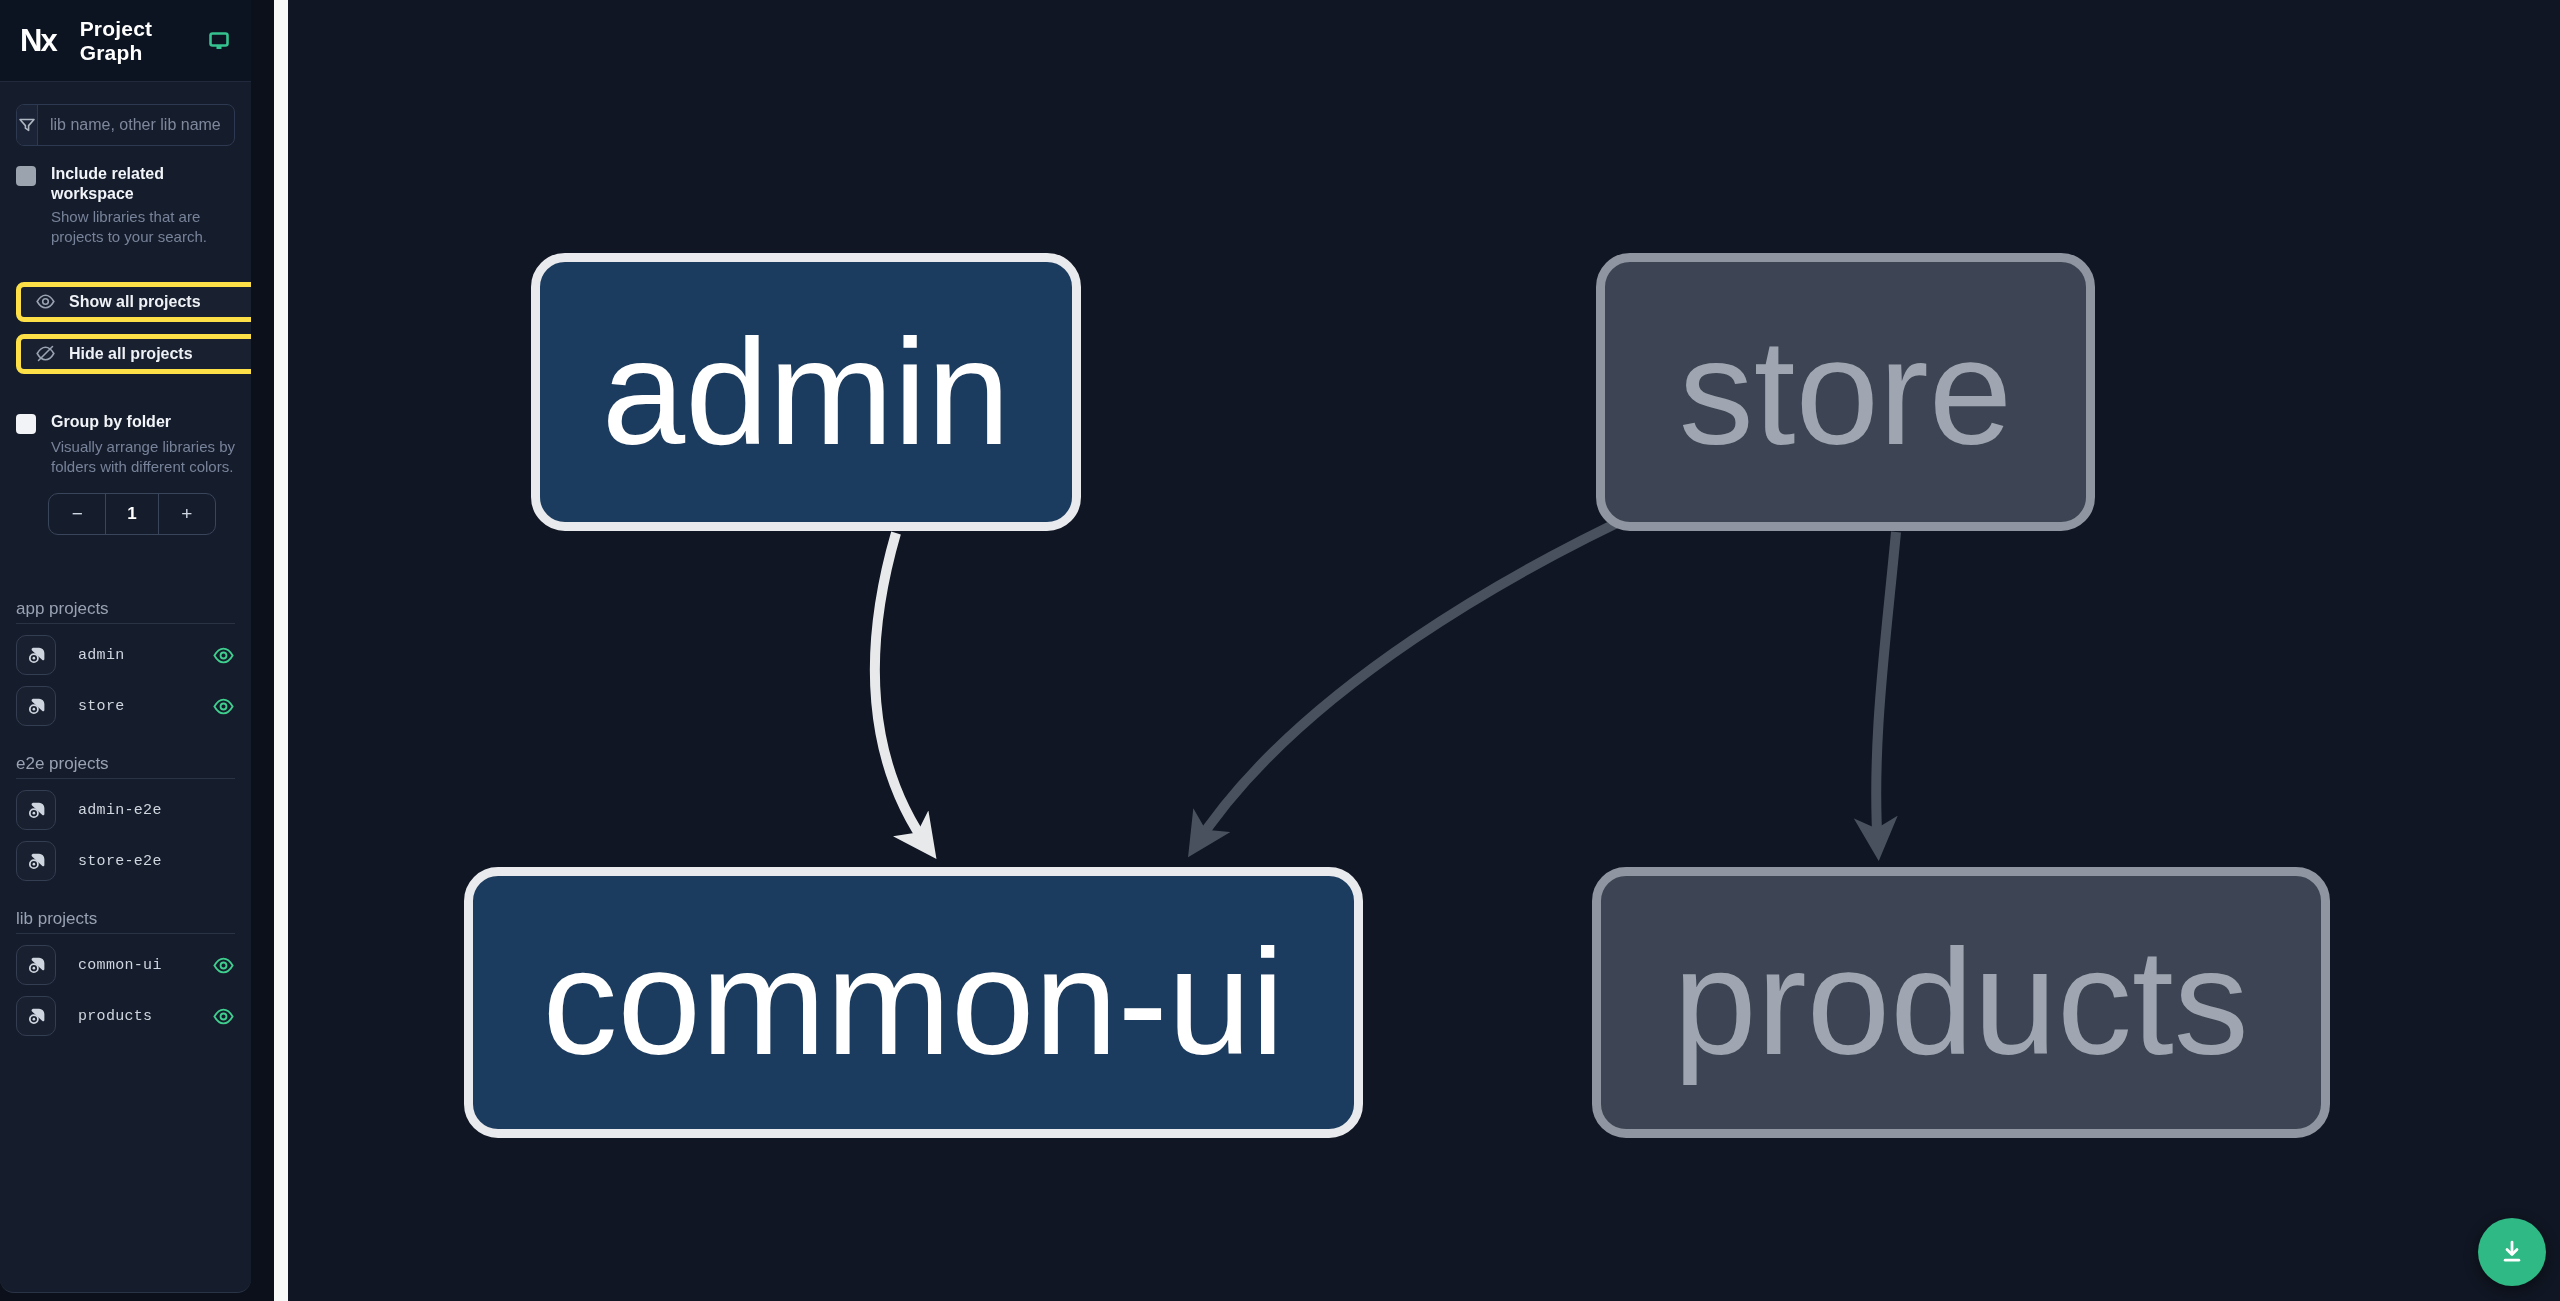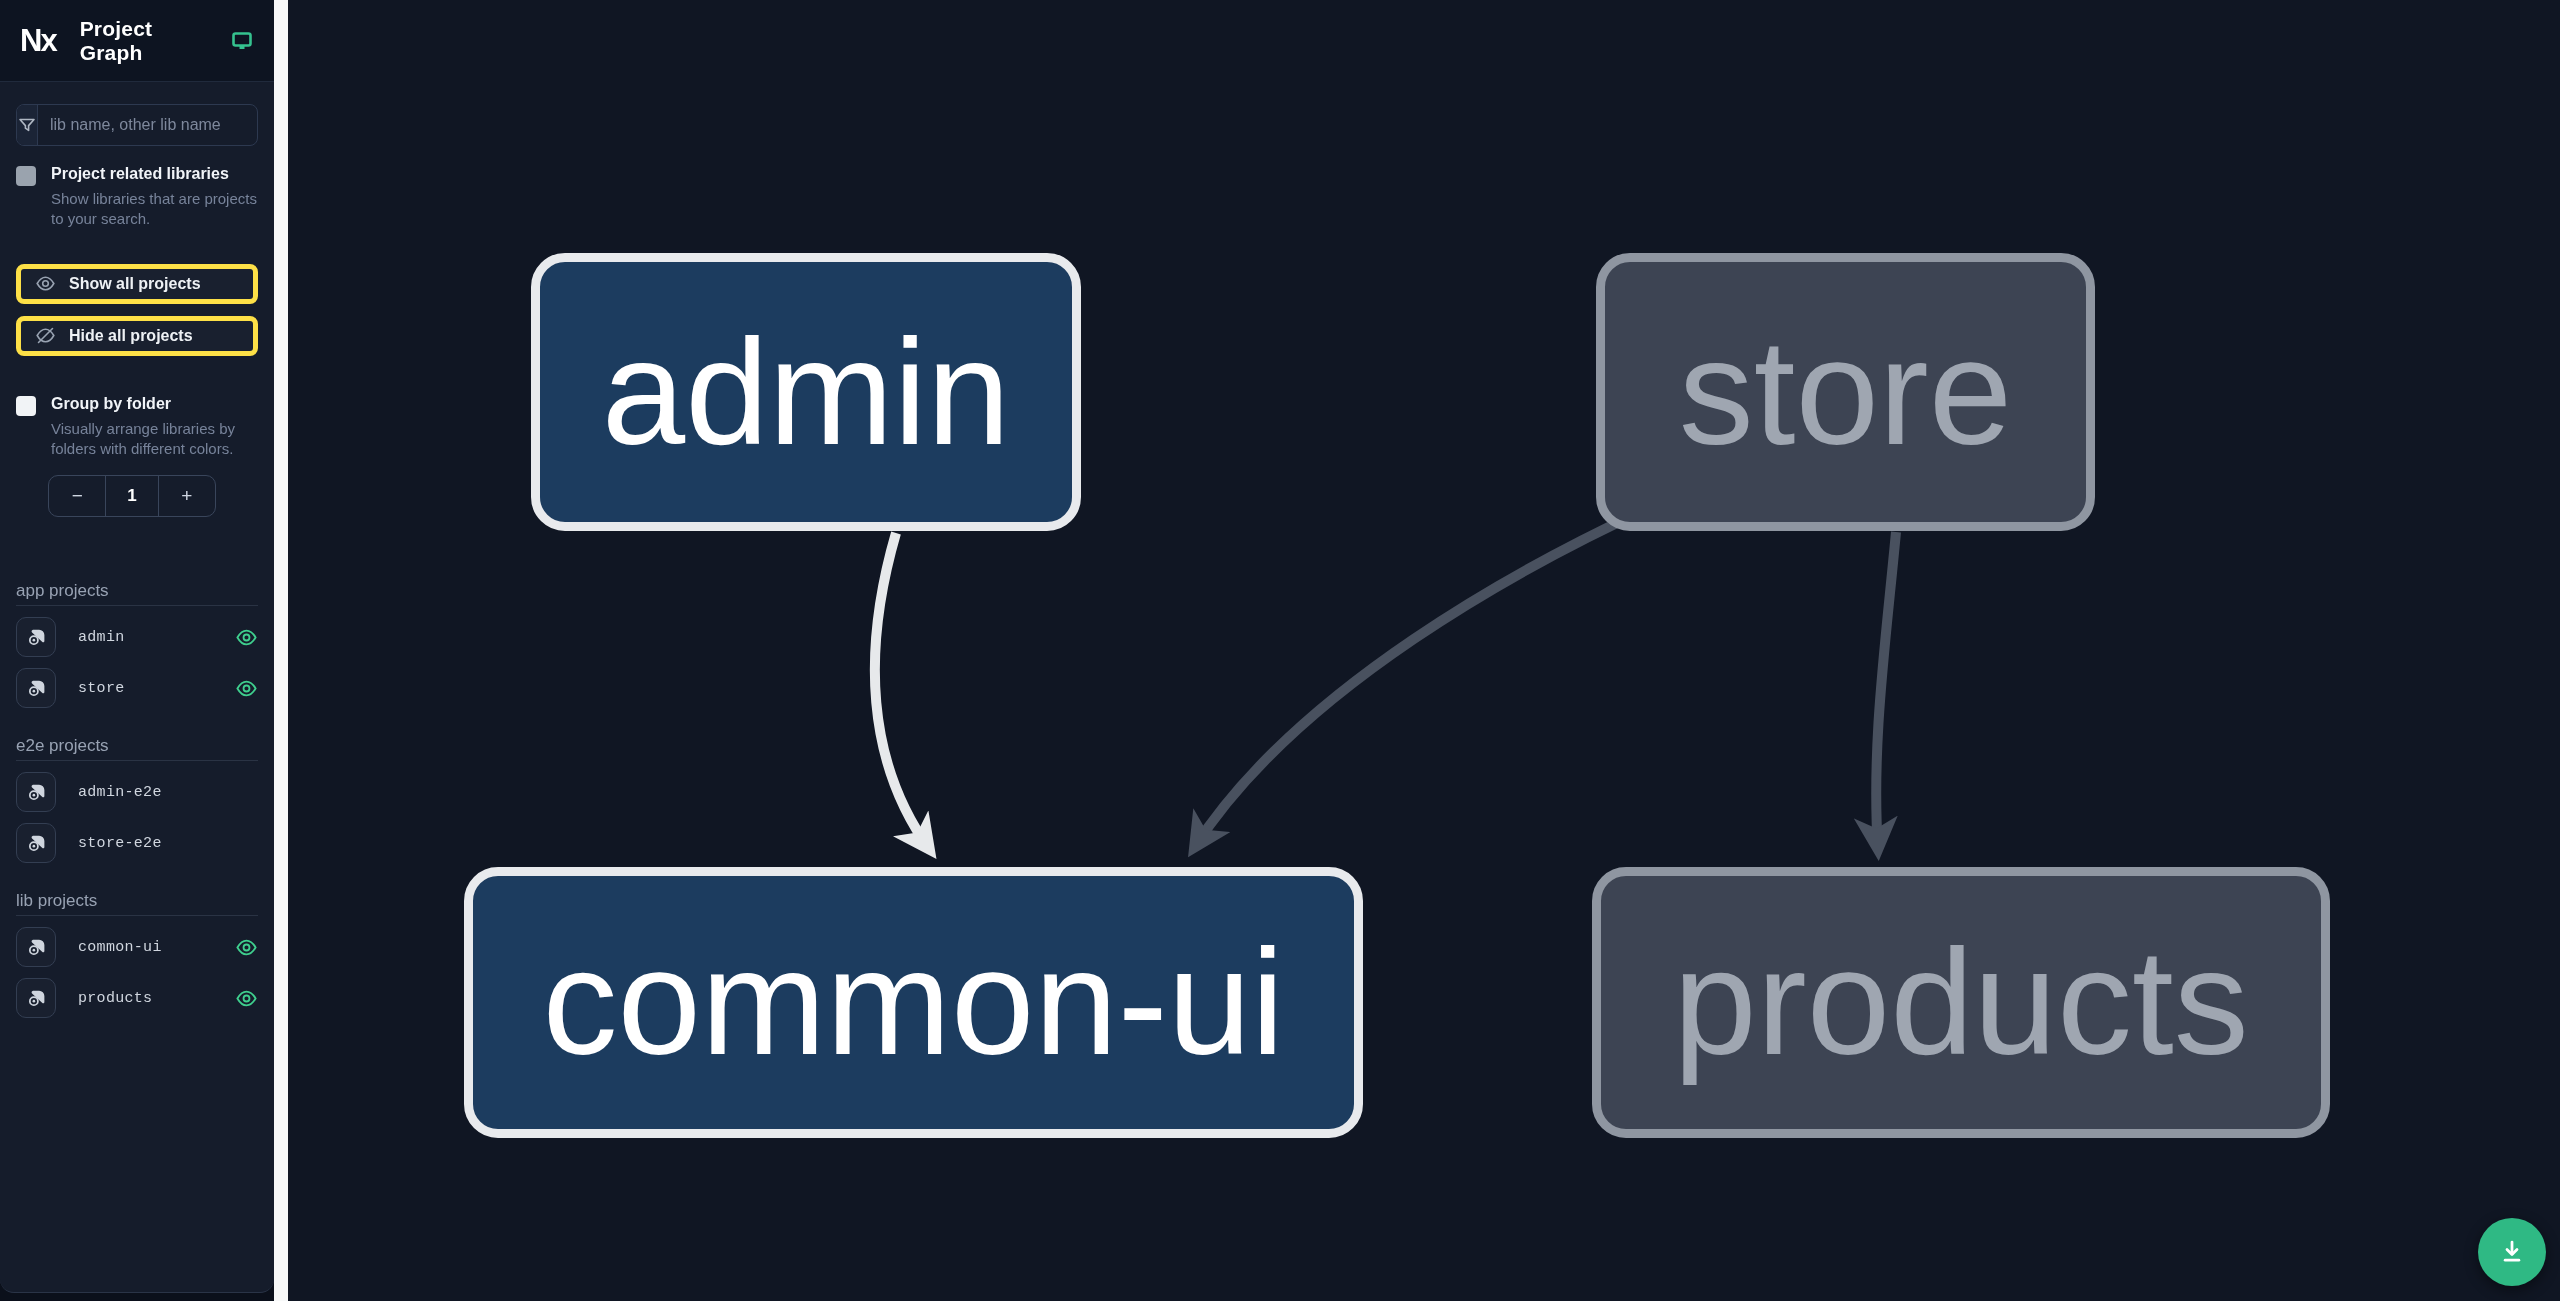--- a/index.html
+++ b/index.html
@@ -1,20 +1,20 @@
 <!DOCTYPE html>
 <html><head>
 <meta charset="utf-8">
 <style>
   * { margin:0; padding:0; box-sizing:border-box; }
   html,body { width:2560px; height:1301px; overflow:hidden; background:#0b101b;
               font-family:"Liberation Sans", sans-serif; }
 
   
-  .sidebar { position:absolute; left:0; top:0; width:274px; height:1293px;
+  .sidebar { position:absolute; left:0; top:0; width:251px; height:1293px;
              background:#151c2b; border-radius:0 0 14px 14px;
              border-bottom:1px solid #2a3447; overflow:hidden; }
   .brand { height:82px; background:#0d1421; border-bottom:1px solid #202a3c;
            display:flex; align-items:center; padding:0 20px; }
   .logo { color:#ffffff; font-weight:900; font-size:31px; letter-spacing:-2px;
           margin-right:24px; font-style:normal; }
   .brand-title { color:#ffffff; font-weight:700; font-size:21px; letter-spacing:0.2px; }
   .monitor-btn { margin-left:16px; background:none; border:none; cursor:pointer;
                  display:flex; align-items:center; }
 
@@ -122,21 +122,21 @@
     <span class="funnel-cell">
       <svg width="20" height="20" viewBox="0 0 20 20" fill="none">
         <path d="M3 4.5 H17 L11.6 10.6 V15.4 L8.4 13.2 V10.6 Z" stroke="#aeb6c2" stroke-width="1.6" stroke-linejoin="round"></path>
       </svg>
     </span>
     <input class="search-input" type="text" placeholder="lib name, other lib name" style="">
   </div>
 
   <div class="check-block">
     <span class="checkbox gray"></span>
-    <span class="check-label">Project related libraries</span>
+    <span class="check-label">Include related workspace</span>
     <span class="check-desc">Show libraries that are projects to your search.</span>
   </div>
 
   <button class="action-btn first">
     <span style="display:flex;">
       <svg width="21" height="21" viewBox="0 0 24 24" fill="none">
         <path d="M2.5 12 C5.5 6.8 9 4.8 12 4.8 C15 4.8 18.5 6.8 21.5 12
                  C18.5 17.2 15 19.2 12 19.2 C9 19.2 5.5 17.2 2.5 12 Z" stroke="#99a3b2" stroke-width="1.8"></path>
         <circle cx="12" cy="12" r="3.2" stroke="#99a3b2" stroke-width="1.8"></circle>
       </svg>

